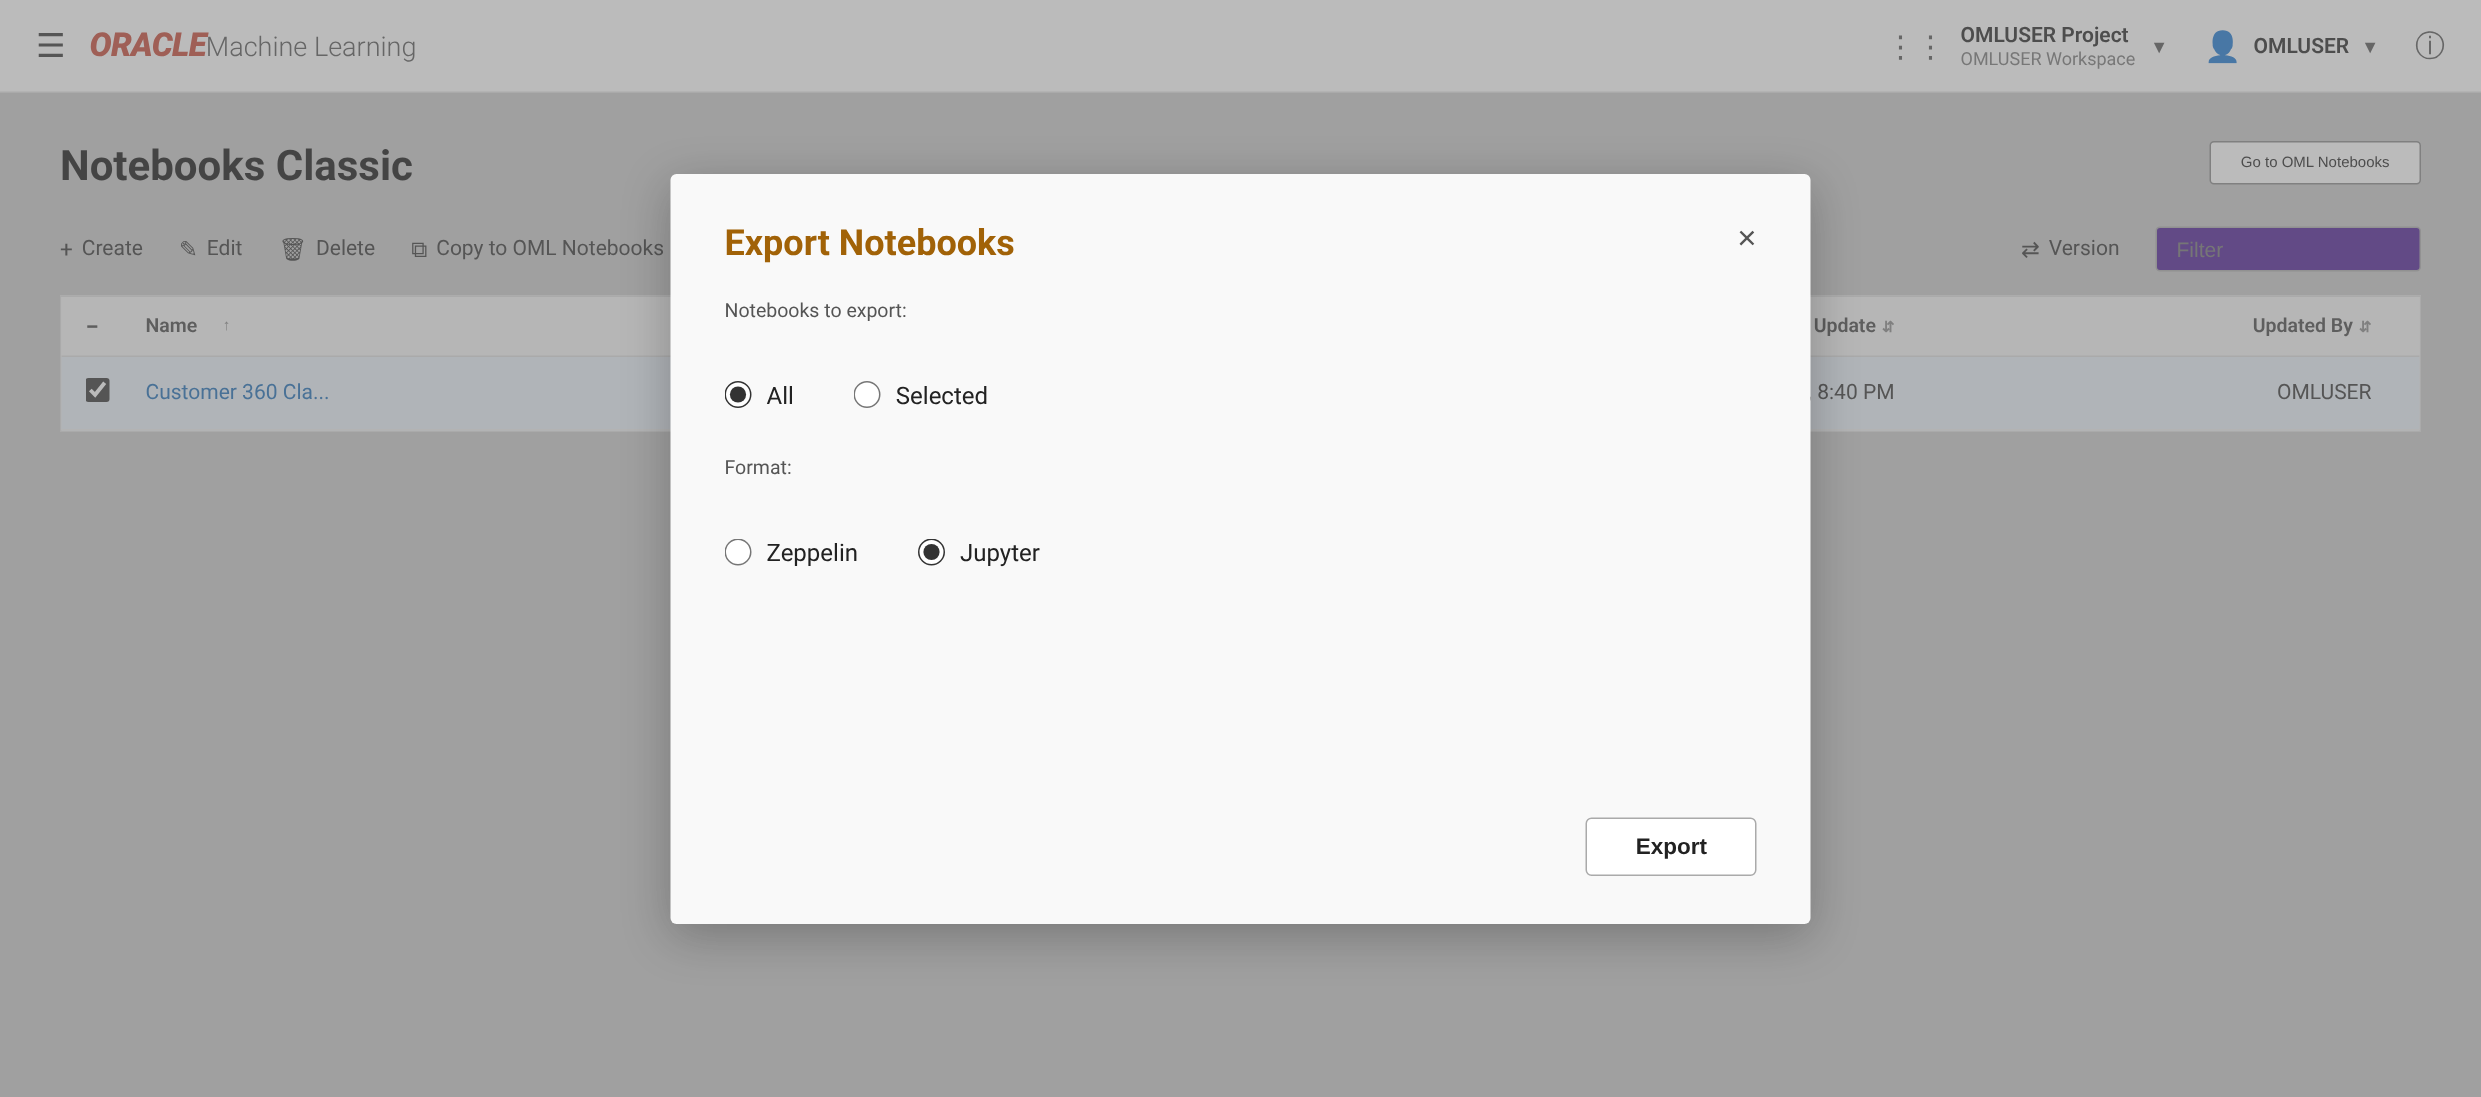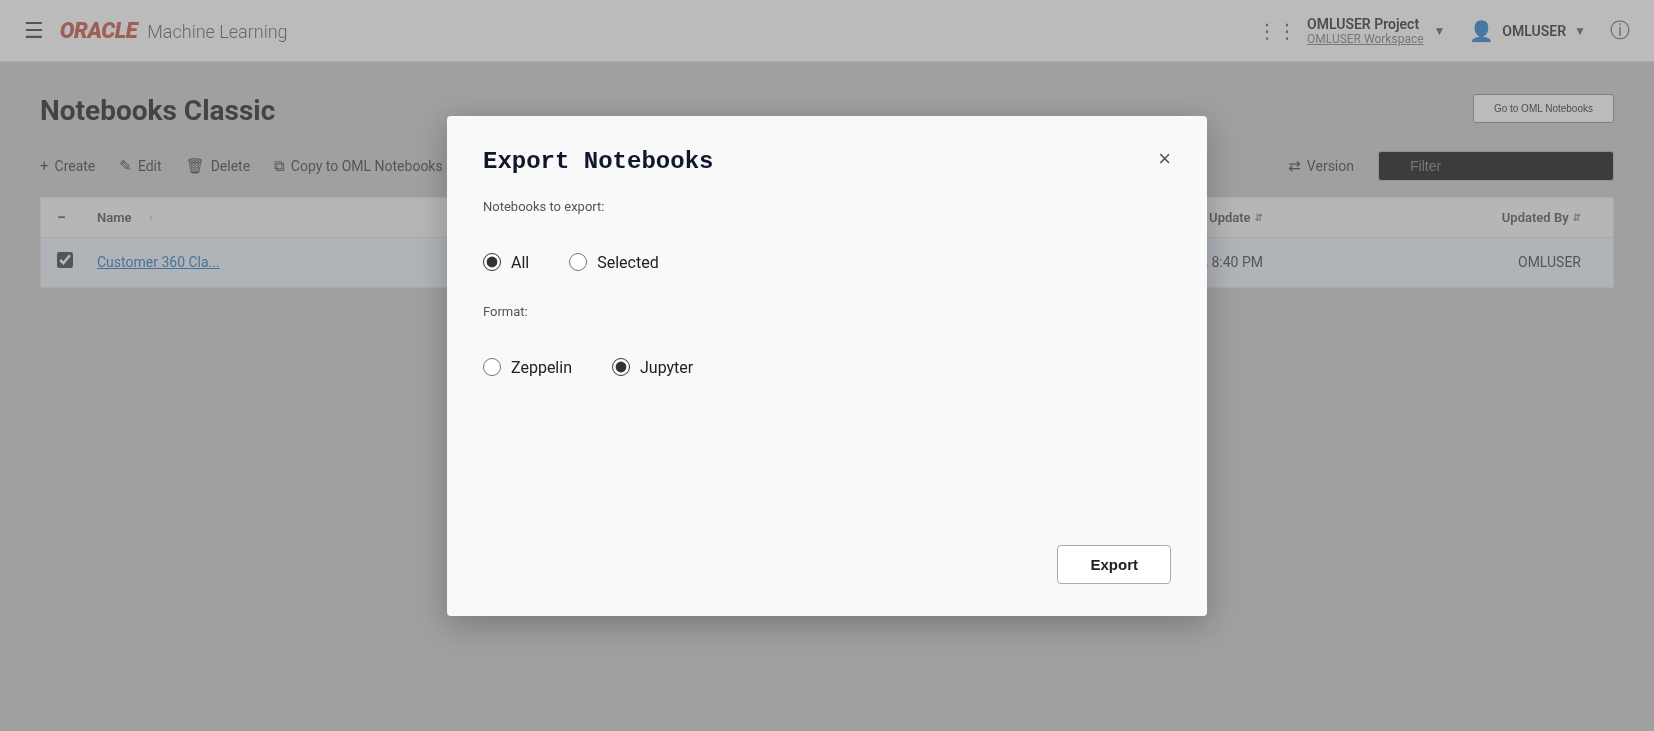--- a/index.html
+++ b/index.html
@@ -30,21 +30,21 @@
       gap: 16px;
     }
     .hamburger-icon {
       font-size: 22px;
       cursor: pointer;
       color: #333;
     }
     .brand {
       display: flex;
       align-items: baseline;
-      gap: 10px;
+      gap: 0;
     }
     .brand-oracle {
       font-weight: 900;
       font-size: 22px;
       color: #c74634;
       letter-spacing: -0.5px;
       font-style: italic;
     }
     .brand-ml {
       font-size: 18px;
@@ -70,21 +70,20 @@
       flex-direction: column;
     }
     .project-title {
       font-size: 14px;
       font-weight: 600;
       color: #222;
     }
     .project-workspace {
       font-size: 12px;
       color: #777;
-      text-decoration: underline;
     }
     .nav-chevron {
       font-size: 12px;
       color: #555;
     }
     .nav-user {
       display: flex;
       align-items: center;
       gap: 8px;
     }
@@ -146,27 +145,27 @@
       color: #333;
       cursor: pointer;
     }
     .toolbar-item .icon {
       font-size: 15px;
     }
     .toolbar-right {
       margin-left: auto;
     }
     .filter-input {
-      padding: 6px 31px;
+      padding: 6px 13px;
       border: 1.5px solid #aaa;
       border-radius: 3px;
       font-size: 14px;
-      width: 236px;
+      width: 177px;
       color: #aaa;
-      background: #000000;
+      background: #4c1d95;
     }
 
     
     .table-container {
       background: #fff;
       border: 1px solid #ddd;
     }
     .table-header {
       display: flex;
       align-items: center;
@@ -217,21 +216,20 @@
     }
     .td-check {
       width: 40px;
       flex-shrink: 0;
     }
     .td-name {
       flex: 2;
       color: #1a6bb5;
       font-size: 14px;
       cursor: pointer;
-      text-decoration: underline;
     }
     .td-comment {
       flex: 2;
       font-size: 14px;
       color: #333;
     }
     .td-update {
       flex: 1.5;
       font-size: 14px;
       color: #333;
@@ -275,22 +273,21 @@
     }
     .modal-header {
       padding: 32px 36px 16px 36px;
       display: flex;
       align-items: flex-start;
       justify-content: space-between;
     }
     .modal-title {
       font-size: 24px;
       font-weight: 700;
-      color: #0f172a;
-      font-family: Liberation Mono, monospace;
+      color: #a16207;
     }
     .modal-close {
       font-size: 22px;
       color: #555;
       cursor: pointer;
       background: none;
       border: none;
       line-height: 1;
     }
     .modal-body {

